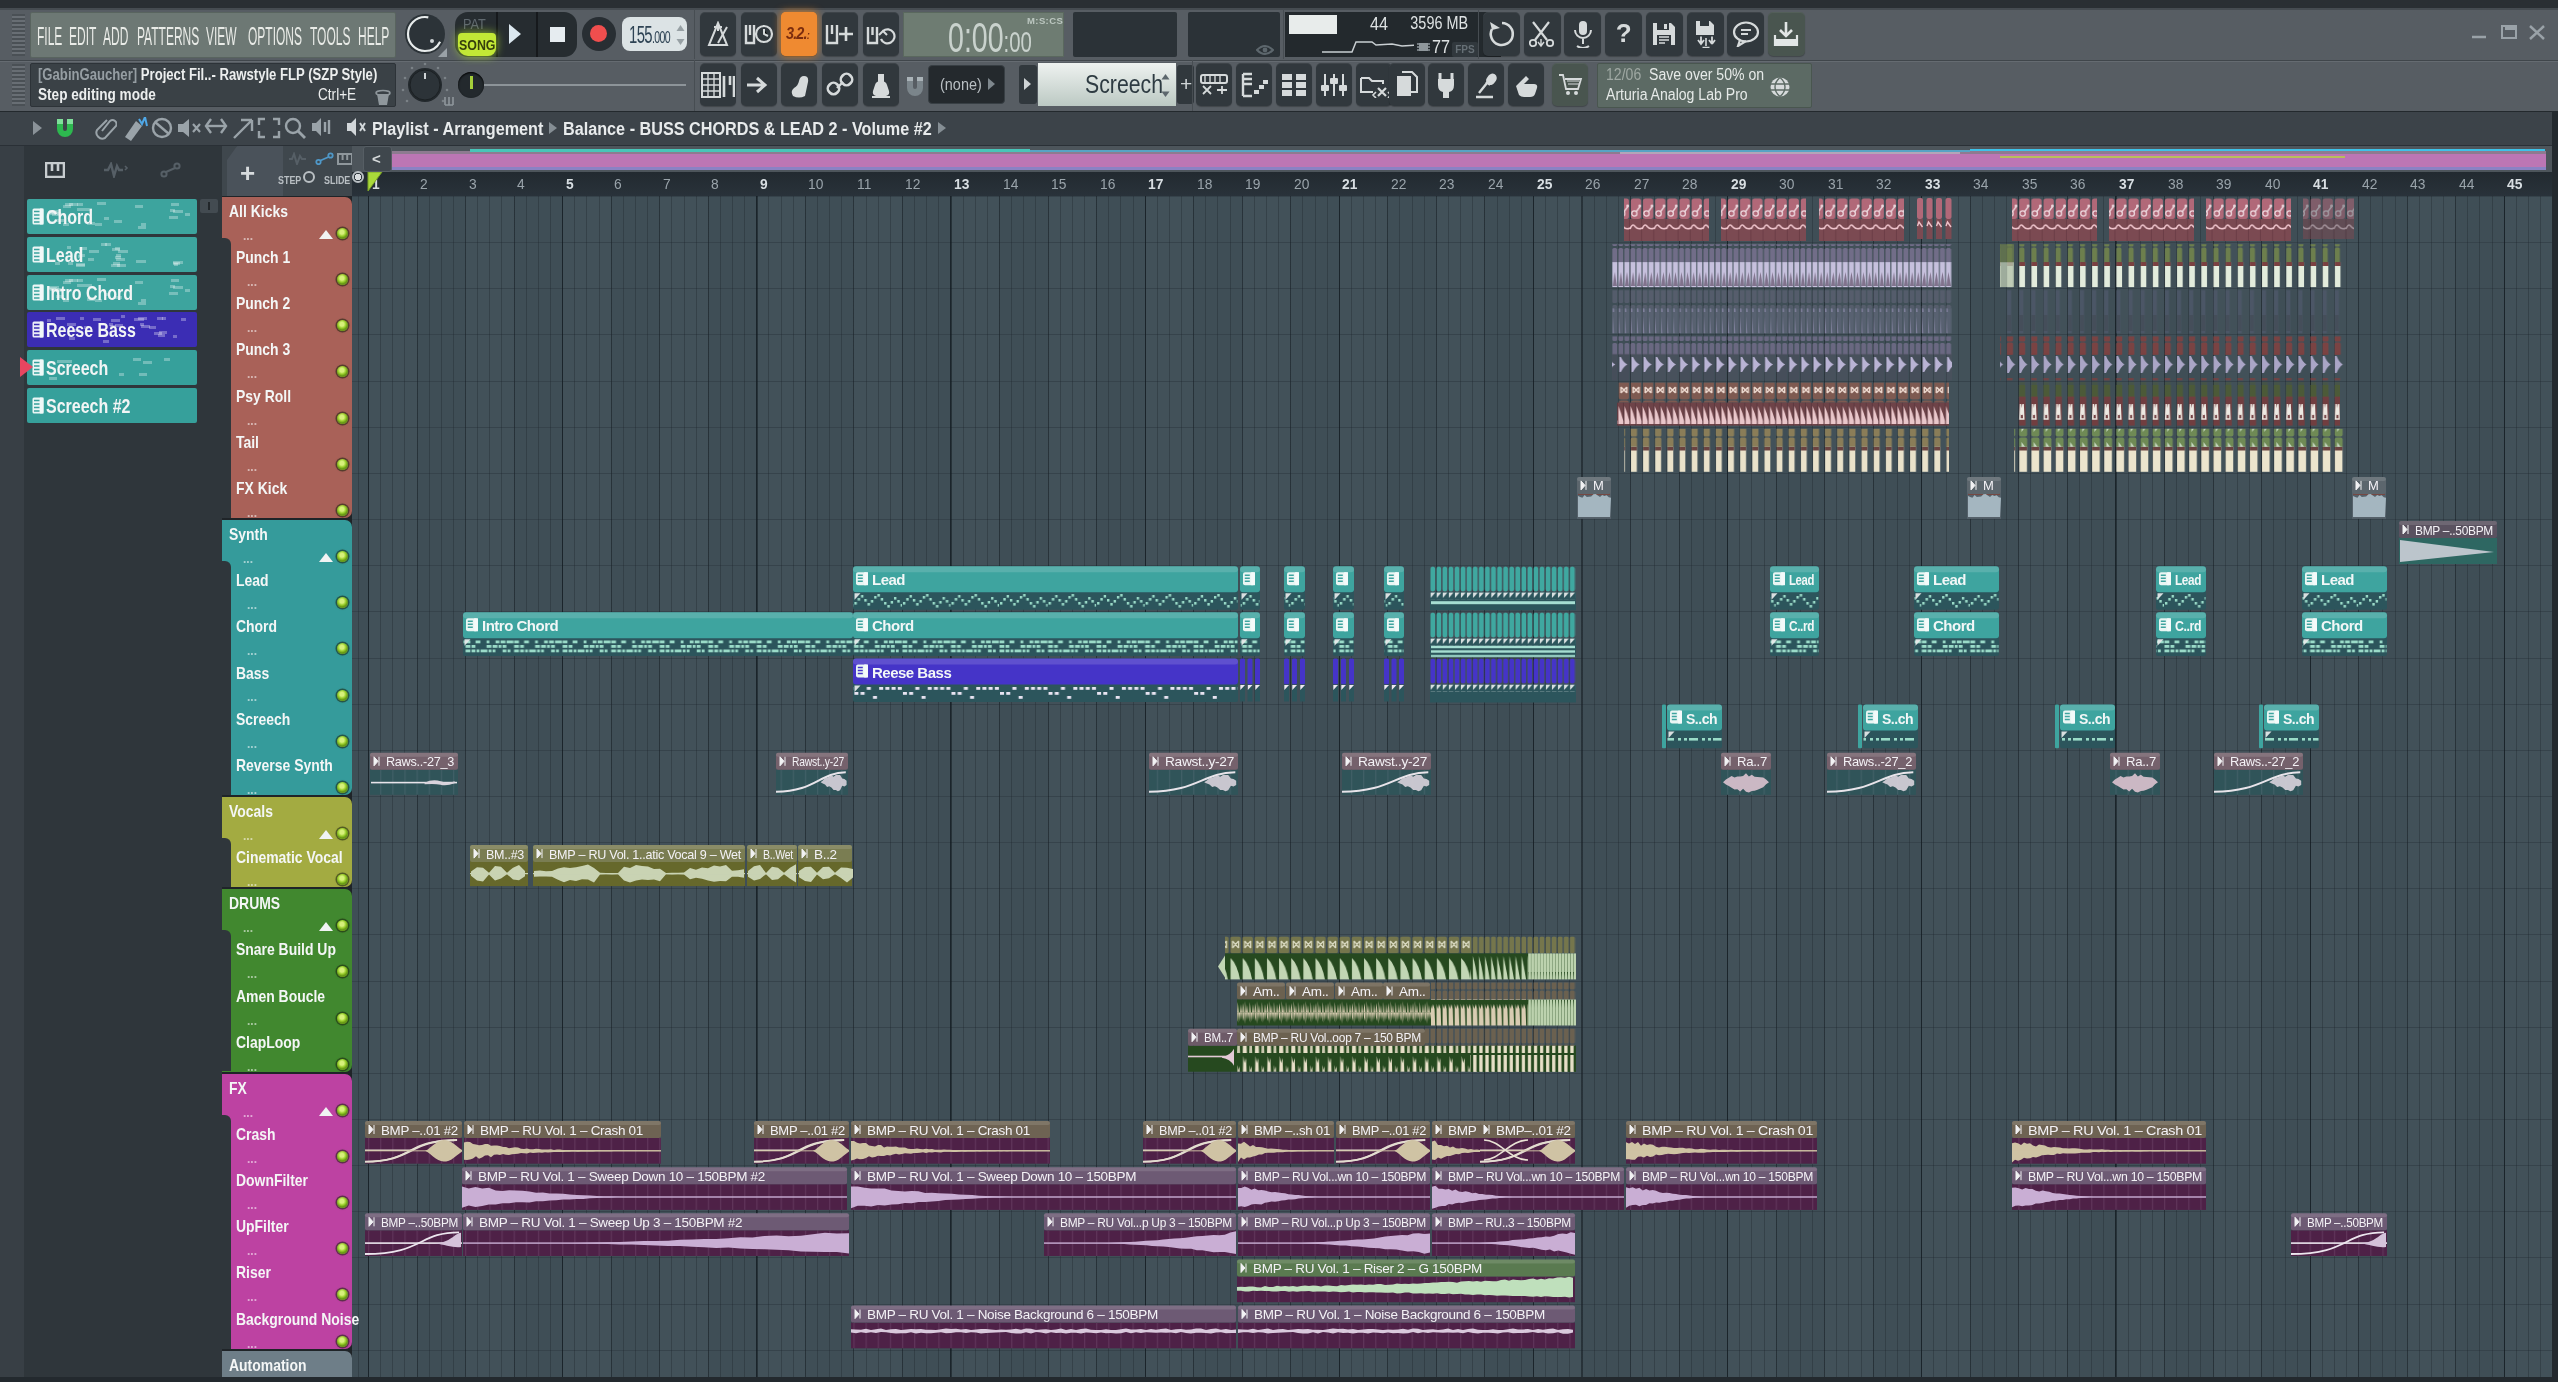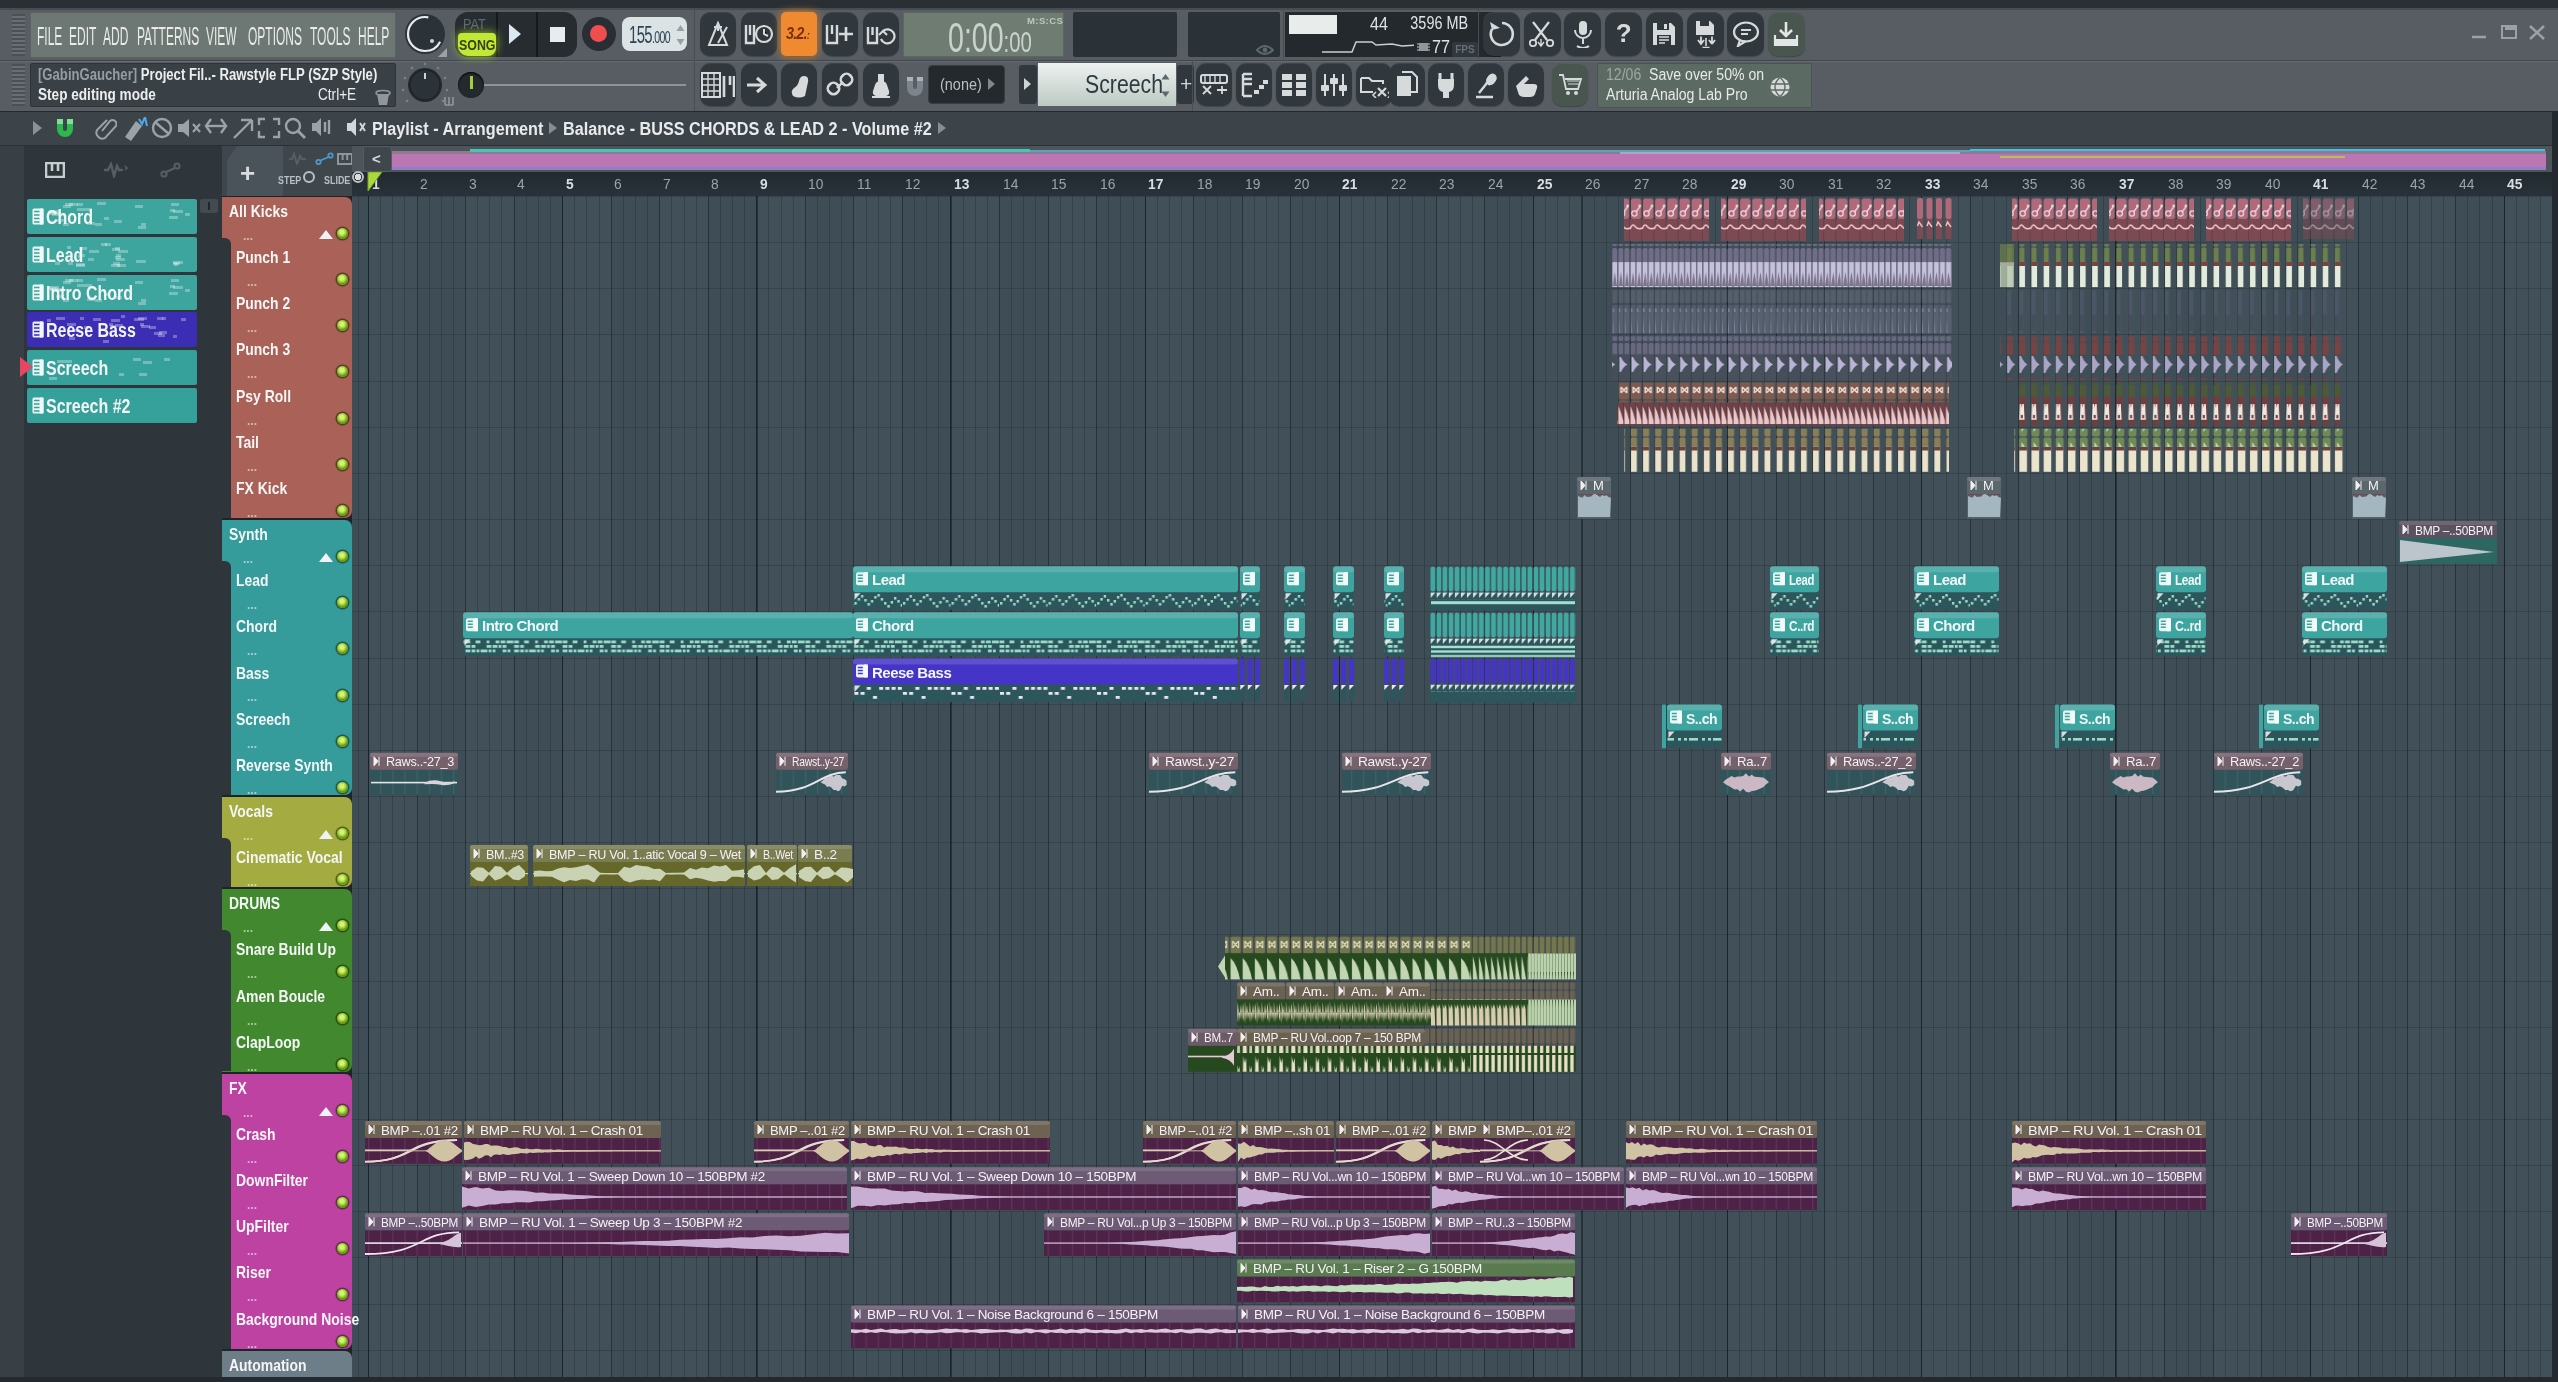--- a/index.html
+++ b/index.html
@@ -1,18 +1,18 @@
 <!DOCTYPE html>
 <html><head><meta charset="utf-8"><style>
 *{margin:0;padding:0;box-sizing:border-box;border:none;outline:none}
 html,body{width:2558px;height:1382px;overflow:hidden;background:#1f2428;
  font-family:"Liberation Sans",sans-serif;-webkit-font-smoothing:antialiased}
 .a{position:absolute}
 .cond{transform:scaleX(.82);transform-origin:0 50%;white-space:nowrap}
-.btn{position:absolute;background:#31383d;border-radius:10px;box-shadow:inset 0 1px 0 rgba(255,255,255,.06),0 1px 1px rgba(0,0,0,.25)}
+.btn{position:absolute;background:#31383d;border-radius:5px;box-shadow:inset 0 1px 0 rgba(255,255,255,.06),0 1px 1px rgba(0,0,0,.25)}
 .btn svg{position:absolute;left:50%;top:50%;transform:translate(-50%,-50%)}
 </style></head><body>
 <div class="a" style="left:0;top:0;width:2558px;height:8px;background:#2a2f33"></div>
 <div class="a" style="left:0;top:8px;width:2558px;height:52px;background:#575d63;border-top:1px solid #6b7177"></div>
 <div class="a" style="left:0;top:60px;width:2558px;height:51px;background:#575d63;border-top:1px solid #40464b;box-shadow:inset 0 1px 0 #656b71"></div>
 <div class="a" style="left:0;top:8px;width:2558px;height:2px;background:#464c51"></div>
 <div class="a" style="left:12px;top:14px;width:13px;height:42px;background:repeating-linear-gradient(to bottom,#4a5055 0 2px,#686e74 2px 4px)"></div>
 <div class="a" style="left:12px;top:64px;width:13px;height:42px;background:repeating-linear-gradient(to bottom,#4a5055 0 2px,#686e74 2px 4px)"></div>
 <div class="a" style="left:30px;top:12px;width:366px;height:46px;background:#6d7874;border:1px solid #59645f;border-radius:2px"></div>
 <div class="a" style="left:37px;top:23px;font-size:25px;line-height:26px;color:#e9ebe7;transform:scaleX(.48);transform-origin:0 50%;white-space:nowrap">FILE</div>

